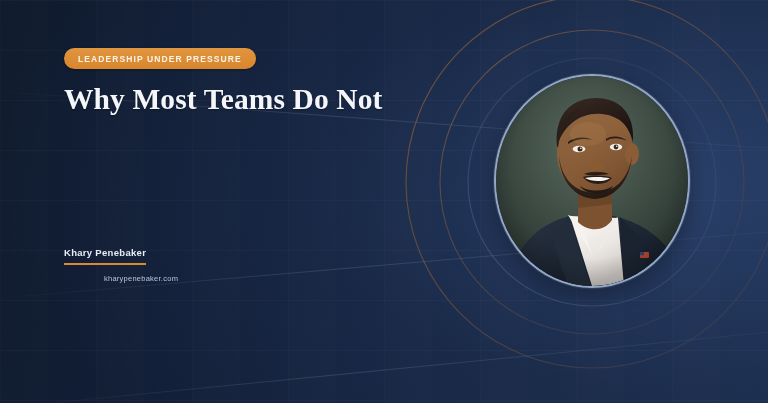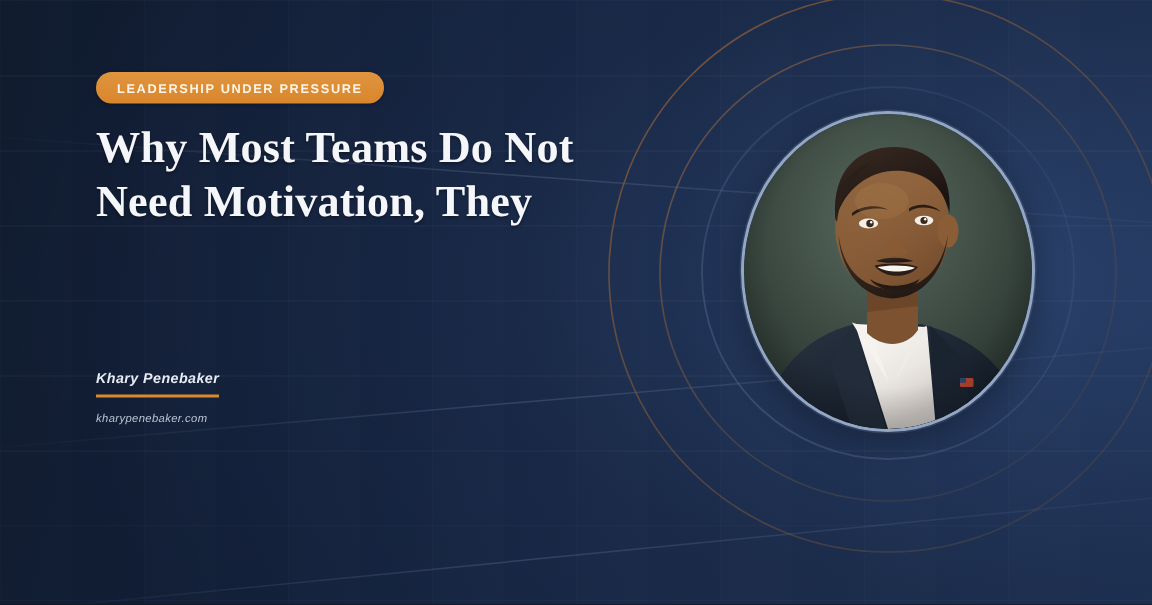--- a/index.html
+++ b/index.html
@@ -96,36 +96,36 @@
     line-height: 36px;
     color: #f4f6fa;
     letter-spacing: 0.1px;
     text-shadow: 0 1px 2px rgba(0,0,0,0.35);
   }
 
   .byline {
     position: absolute;
     top: 242px;
     left: 0;
-    font-style: italic;
   }
   .byline-name {
     display: inline-block;
     font-size: 9.5px;
     font-weight: bold;
     color: #e8ecf4;
     letter-spacing: 0.3px;
     padding-bottom: 5px;
     border-bottom: 2px solid #d9892f;
   }
   .byline-site {
     margin-top: 9px;
     font-size: 7.5px;
     color: #b9c4d6;
     letter-spacing: 0.25px;
+    margin-left: 40px;
   }
 
   
   .portrait-wrap {
     position: absolute;
     left: 494px;
     top: 74px;
     width: 196px;
     height: 214px;
   }
@@ -285,21 +285,21 @@
           <rect x="0" y="0" width="192" height="210" fill="url(#vig)"></rect>
         </svg>
       </div>
     </div>
   </div>
 
   <div class="content">
 
     <div class="badge">LEADERSHIP UNDER PRESSURE</div>
 
-    <h1 class="headline"><span>Why Most Teams Do Not</span><br><span>Need Motivation, They</span><br></h1>
+    <h1 class="headline"><span>Why Most Teams Do Not</span><br><br></h1>
 
     <div class="byline">
       <div class="byline-name">Khary Penebaker</div>
       <div class="byline-site">kharypenebaker.com</div>
     </div>
 
   </div>
 </div>
 
 </body></html>

